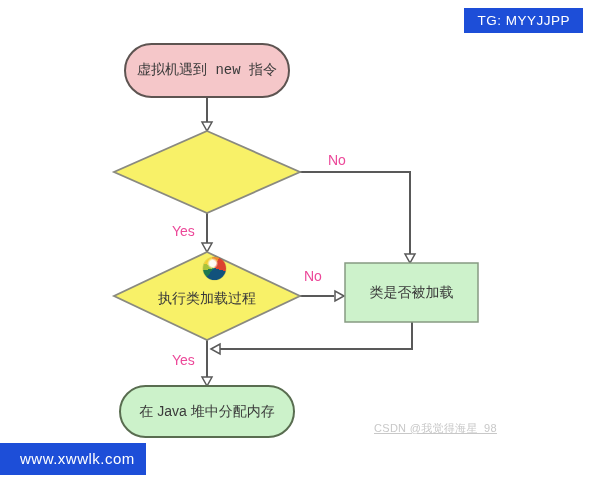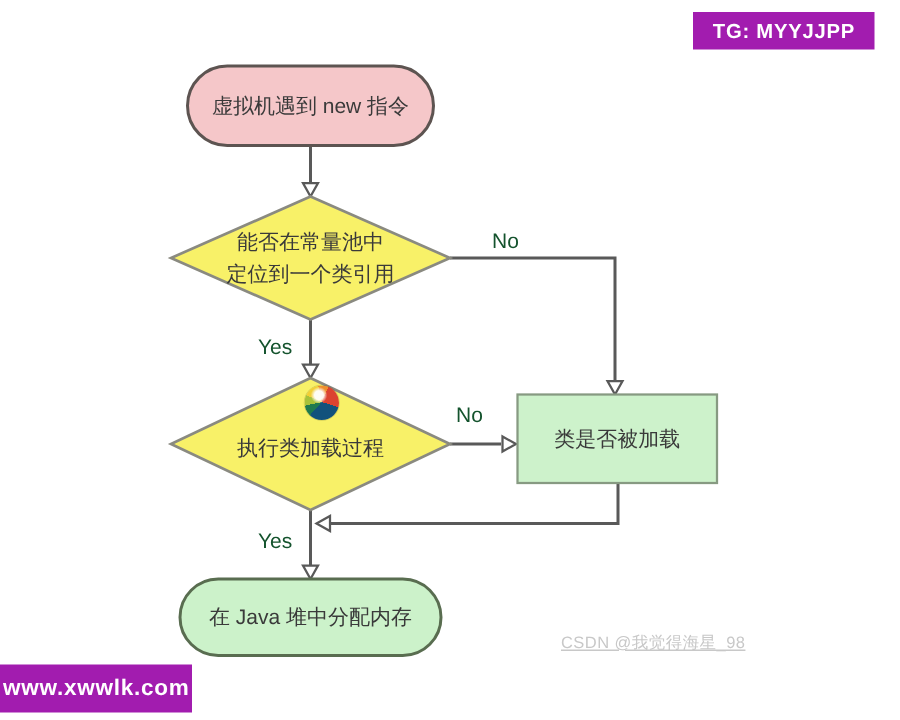--- a/index.html
+++ b/index.html
@@ -20,46 +20,46 @@
     align-items: center;
     justify-content: center;
     text-align: center;
     color: #3a3a3a;
     font-size: 14px;
     line-height: 21px;
     pointer-events: none;
   }
   .edge-label {
     position: absolute;
-    color: #14532d;
+    color: #ec4899;
     font-size: 14px;
     line-height: 16px;
   }
   .badge {
     position: absolute;
-    background: #a21caf;
+    background: #1d4ed8;
     color: #ffffff;
-    font-weight: bold;
+    font-weight: normal;
     letter-spacing: 0.5px;
   }
   #badge-top-right {
     top: 8px;
     right: 17px;
     height: 25px;
     line-height: 25px;
     padding: 0 13px;
     font-size: 13.5px;
   }
   #badge-bottom-left {
     top: 443px;
     left: 0;
     width: 126px;
     height: 32px;
     line-height: 32px;
-    padding-left: 2px;
+    padding-left: 20px;
     font-size: 15px;
   }
   #watermark {
     position: absolute;
     left: 374px;
     top: 421px;
     font-size: 11px;
     color: #c8c8c8;
     letter-spacing: 0.3px;
     text-decoration: underline;
@@ -110,26 +110,22 @@
 
     <polygon points="207,252 300,296 207,340 114,296" stroke="#8a8a80" stroke-width="1.8" fill="#f8f168"></polygon>
 
     <rect x="345" y="263" width="133" height="59" stroke="#879a82" stroke-width="1.5" fill="#cdf2cb"></rect>
 
     <rect x="120" y="386" width="174" height="51" rx="25.5" ry="25.5" stroke="#596d50" stroke-width="2" fill="#ccf2ca"></rect>
   </svg>
 
   <div id="sphere-icon"></div>
 
-  <div class="node-label" style="left:125px; top:44px; width:164px; height:53px;">虚拟机遇到 new 指令</div>
+  <div class="node-label" style="left:125px; top:44px; width:164px; height:53px;font-family:Liberation Mono, monospace;">虚拟机遇到 new 指令</div>
 
-  <div class="node-label" style="left:114px; top:131px; width:186px; height:82px;">
-    <span>能否在常量池中</span>
-    <span>定位到一个类引用</span>
-  </div>
 
   <div class="node-label" style="left:114px; top:256px; width:186px; height:84px;">
     <span>执行类加载过程</span>
   </div>
 
   <div class="node-label" style="left:345px; top:263px; width:133px; height:59px;">类是否被加载</div>
 
   <div class="node-label" style="left:120px; top:386px; width:174px; height:51px;">在 Java 堆中分配内存</div>
 
   <div class="edge-label" style="left:328px; top:152px;">No</div>

